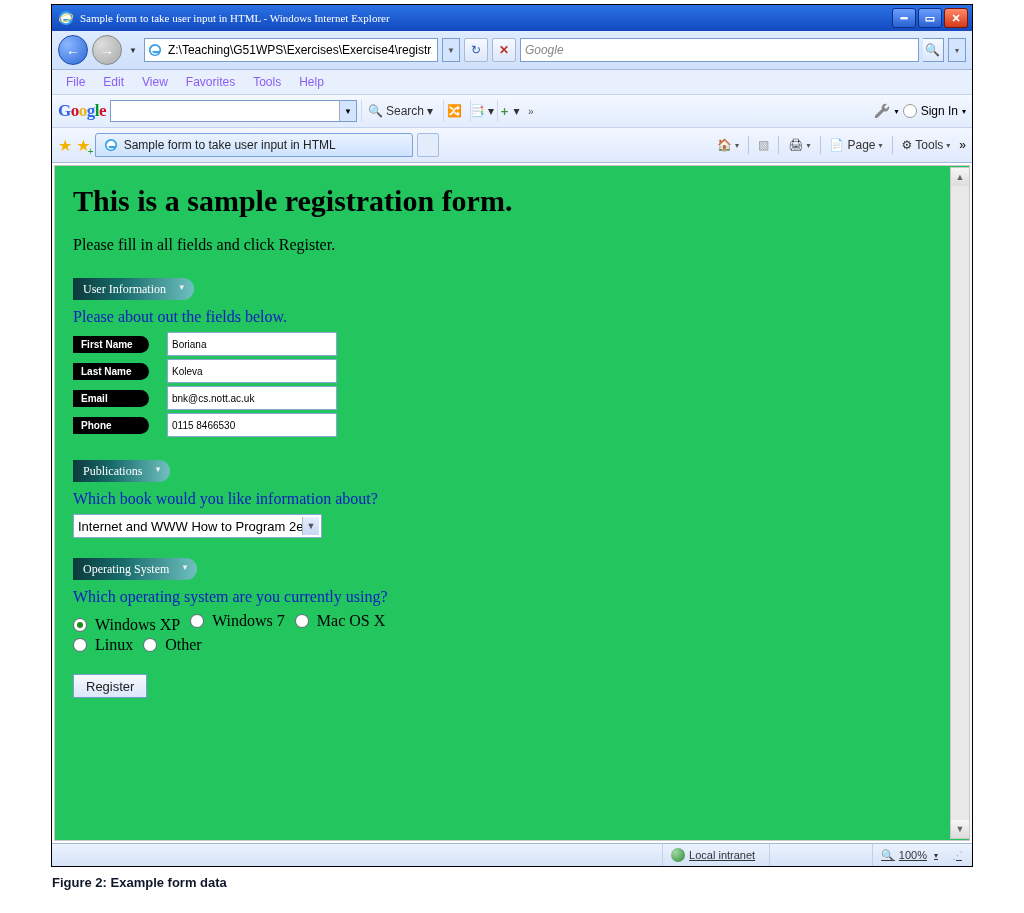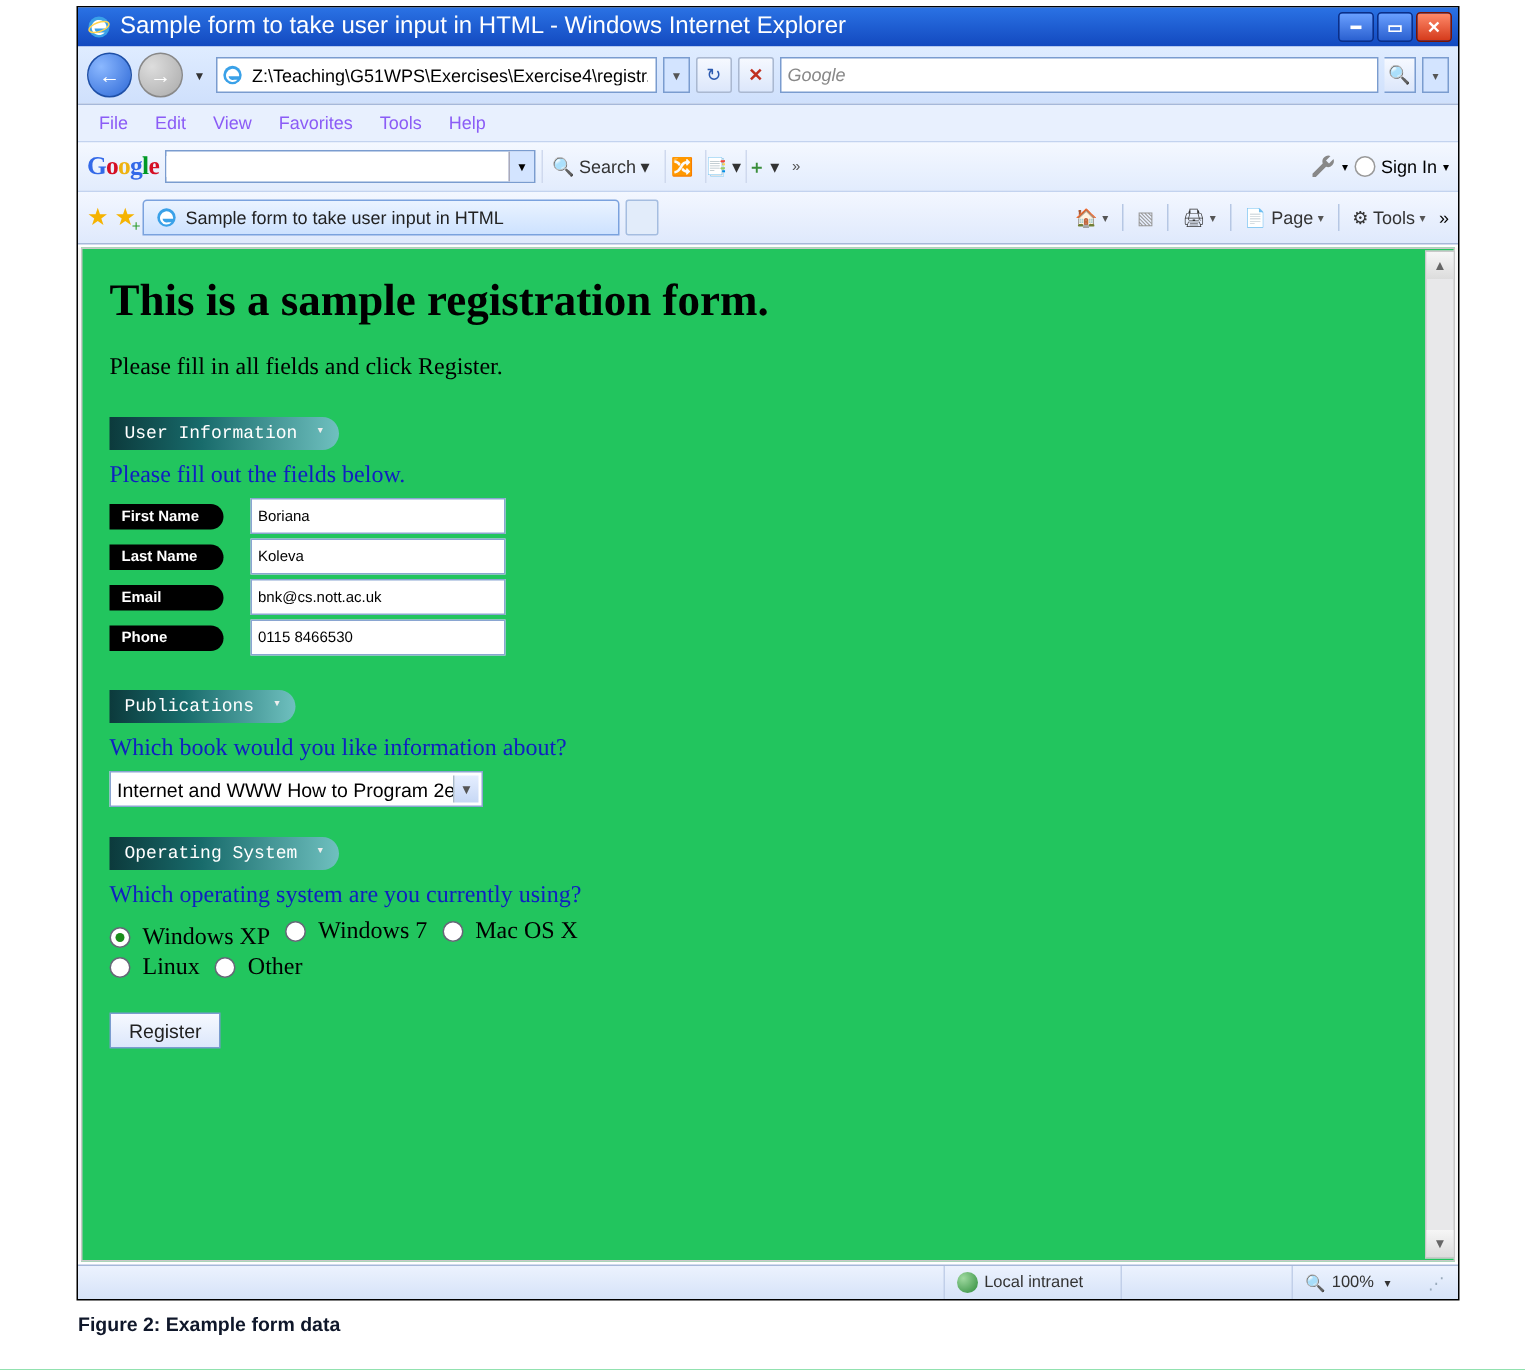--- a/index.html
+++ b/index.html
@@ -23,21 +23,22 @@
     color: #fff;
     padding: 0 4px 0 6px;
   }
   .titlebar .ie-icon {
     width: 16px; height: 16px;
     margin-right: 6px;
     display: inline-block;
   }
   .titlebar .title-text {
     flex: 1;
-    font-size: 16px;
+    font-size: 11px;
+    font-family: Liberation Serif, serif;
   }
   .win-btns { display: flex; gap: 2px; }
   .win-btn {
     width: 22px; height: 18px;
     background: linear-gradient(to bottom, #6aa0ff, #2a60d0);
     border: 1px solid #0c2f88;
     border-radius: 3px;
     display: flex; align-items: center; justify-content: center;
     color: #fff; font-weight: bold; font-size: 11px;
     cursor: default;
@@ -212,21 +213,21 @@
   .vscroll{position:absolute;right:2px;top:2px;bottom:2px;width:18px;background:#e8e8ea;border:1px solid #c8c8c8;display:flex;flex-direction:column;}
   .vscroll .arr{height:18px;background:linear-gradient(#f6f6f6,#dcdcdc);display:flex;align-items:center;justify-content:center;font-size:9px;color:#666;}
   .vscroll .track{flex:1;}
   h1.page-h1{font-family:"Times New Roman",serif;font-size:30px;font-weight:bold;margin:4px 0 18px 0;}
   .intro{font-size:16px;margin-bottom:22px;}
   .legend-pill{
     display:inline-flex;align-items:center;
     height:22px;
     background:linear-gradient(to right, #0c3a3c 0%, #186b6b 40%, #6fc0bf 100%);
     color:#fff;
-    font-family:Liberation Mono, monospace;font-size:12px;
+    font-family:Liberation Serif, serif;font-size:12px;
     padding:0 28px 0 10px;
     border-radius: 0 12px 12px 0;
     position:relative;
     margin:2px 0 4px 0;
   }
   .legend-pill::after{
     content:"▾";
     position:absolute;right:10px;top:4px;
     font-size:9px;color:#eee;
   }
@@ -259,21 +260,21 @@
   .radio-row label{margin-right:6px;display:inline-flex;align-items:center;gap:8px;}
   .rcircle{width:12px;height:12px;border:1px solid #667;border-radius:50%;display:inline-flex;align-items:center;justify-content:center;background:#fff;}
   .rcircle.sel-dot::after{content:"";width:6px;height:6px;border-radius:50%;background:#1a8d1a;}
   .reg-btn{margin-top:16px;height:24px;padding:0 12px;background:linear-gradient(#f6f9ff,#dce7fb);border:1px solid #7a9ccf;font-family:Tahoma,sans-serif;font-size:13px;color:#222;}
   
   .statusbar{
     height:22px;background:linear-gradient(#ecf2fe,#d6e3f8);
     border-top:1px solid #a6b8d9;
     display:flex;align-items:center;
     font-family:Tahoma,sans-serif;font-size:11px;color:#333;
-    padding:0 6px;gap:17px;
+    padding:0 6px;gap:6px;text-decoration:underline;
   }
   .statusbar .sflex{flex:1;}
   .statusbar .cell{padding:0 8px;border-left:1px solid #c1cfe9;height:100%;display:flex;align-items:center;gap:4px;}
   .globe{width:14px;height:14px;border-radius:50%;background:radial-gradient(circle at 30% 30%, #9fd9a0, #2c8a3a);display:inline-block;}
   .grip{width:14px;color:#9ab;letter-spacing:-1px;}
   
   .caption{
     width:920px;margin:8px auto 20px auto;
     font-family:Arial,sans-serif;font-size:13px;font-weight:bold;color:#0f172a;
   }
@@ -407,21 +408,21 @@
       </div>
     <span class="chev">»</span>
   </div>
 
   <div class="content-wrap">
     <div class="content">
       <h1 class="page-h1">This is a sample registration form.</h1>
       <div class="intro">Please fill in all fields and click Register.</div>
 
       <div class="legend-pill">User Information</div>
-      <div class="blue-txt">Please fill out the fields below.</div>
+      <div class="blue-txt">Please about out the fields below.</div>
 
       <div class="field-row">
         <span class="field-chip">First Name</span>
         <input class="text-in" type="text" value="Boriana" style="">
       </div>
       <div class="field-row">
         <span class="field-chip">Last Name</span>
         <input class="text-in" type="text" value="Koleva" style="">
       </div>
       <div class="field-row">

